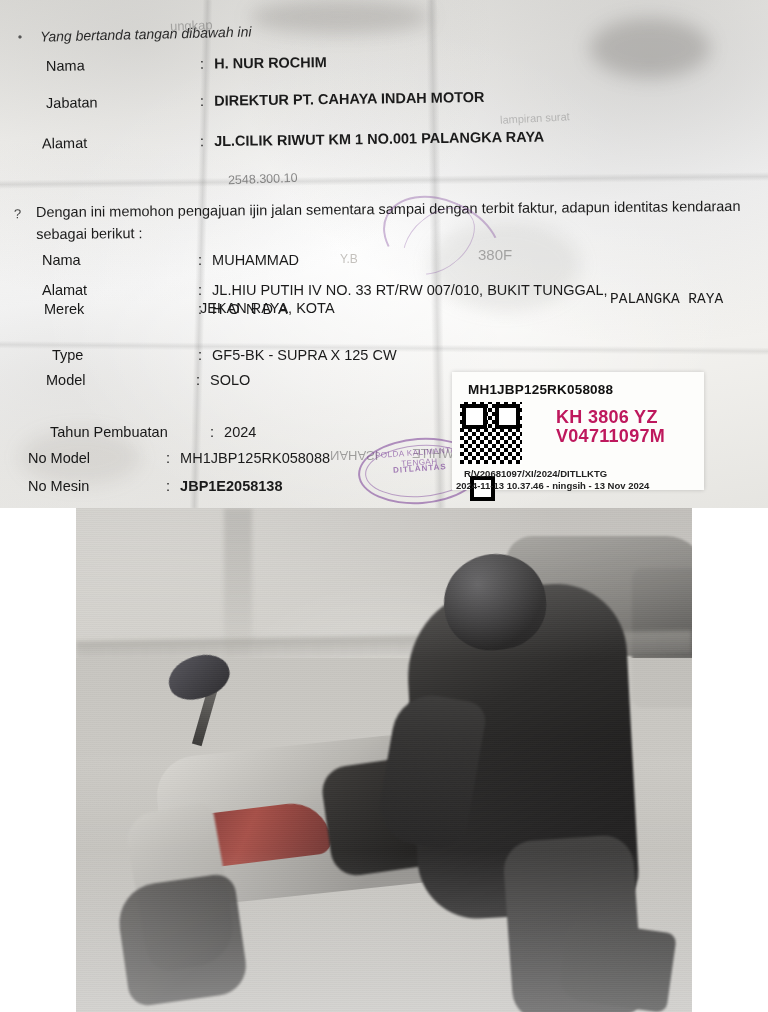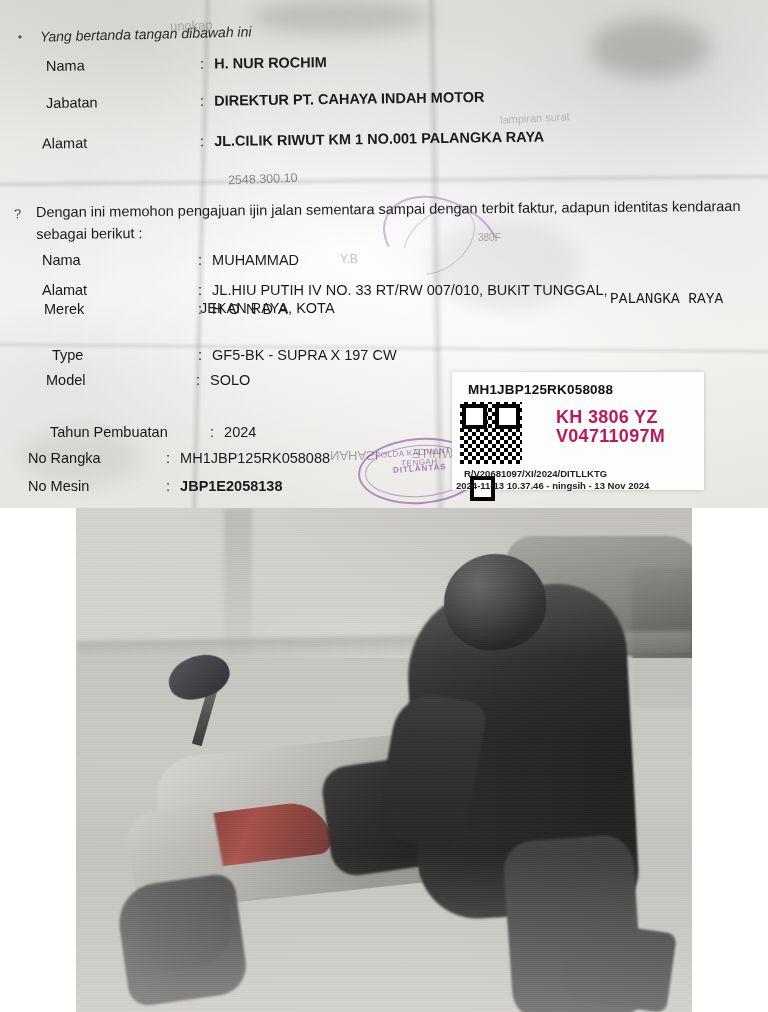--- a/index.html
+++ b/index.html
@@ -121,22 +121,22 @@
   }
   .ghost-rev2 {
     position: absolute;
     left: 412px; top: 446px;
     font-size: 13px;
     color: rgba(60,60,60,0.40);
     transform: scaleX(-1);
   }
   .ghost-mark {
     position: absolute;
-    left: 478px; top: 232px;
-    font-size: 10px;
+    left: 478px; top: 246px;
+    font-size: 15px;
     color: rgba(60,60,60,0.40);
   }
   .ghost-mark2 {
     position: absolute;
     left: 340px; top: 252px;
     font-size: 12px;
     color: rgba(90,80,70,0.35);
   }
 
   .para {
@@ -524,34 +524,34 @@
     </div>
 
     <div class="row" style="left:44px; top:301px;">
       <span class="lbl" style="display:inline-block;width:150px;">Merek</span>
       <span class="sep">:</span>
       <span class="val" style="margin-left:6px;letter-spacing:1px;">H O N D A</span>
     </div>
     <div class="row" style="left:52px; top:347px;">
       <span class="lbl" style="display:inline-block;width:142px;">Type</span>
       <span class="sep">:</span>
-      <span class="val" style="margin-left:6px;">GF5-BK - SUPRA X 197 CW</span>
+      <span class="val" style="margin-left:6px;">GF5-BK - SUPRA X 125 CW</span>
     </div>
     <div class="row" style="left:46px; top:372px;">
       <span class="lbl" style="display:inline-block;width:146px;">Model</span>
       <span class="sep">:</span>
       <span class="val" style="margin-left:6px;">SOLO</span>
     </div>
     <div class="row" style="left:50px; top:424px;">
       <span class="lbl" style="display:inline-block;width:156px;">Tahun Pembuatan</span>
       <span class="sep">:</span>
       <span class="val" style="margin-left:6px;">2024</span>
     </div>
     <div class="row" style="left:28px; top:450px;">
-      <span class="lbl" style="display:inline-block;width:134px;">No Rangka</span>
+      <span class="lbl" style="display:inline-block;width:134px;">No Model</span>
       <span class="sep">:</span>
       <span class="val" style="margin-left:6px;">MH1JBP125RK058088</span>
     </div>
     <div class="row" style="left:28px; top:478px;">
       <span class="lbl" style="display:inline-block;width:134px;">No Mesin</span>
       <span class="sep">:</span>
       <span class="val bold" style="margin-left:6px;">JBP1E2058138</span>
     </div>
   </div>
 

